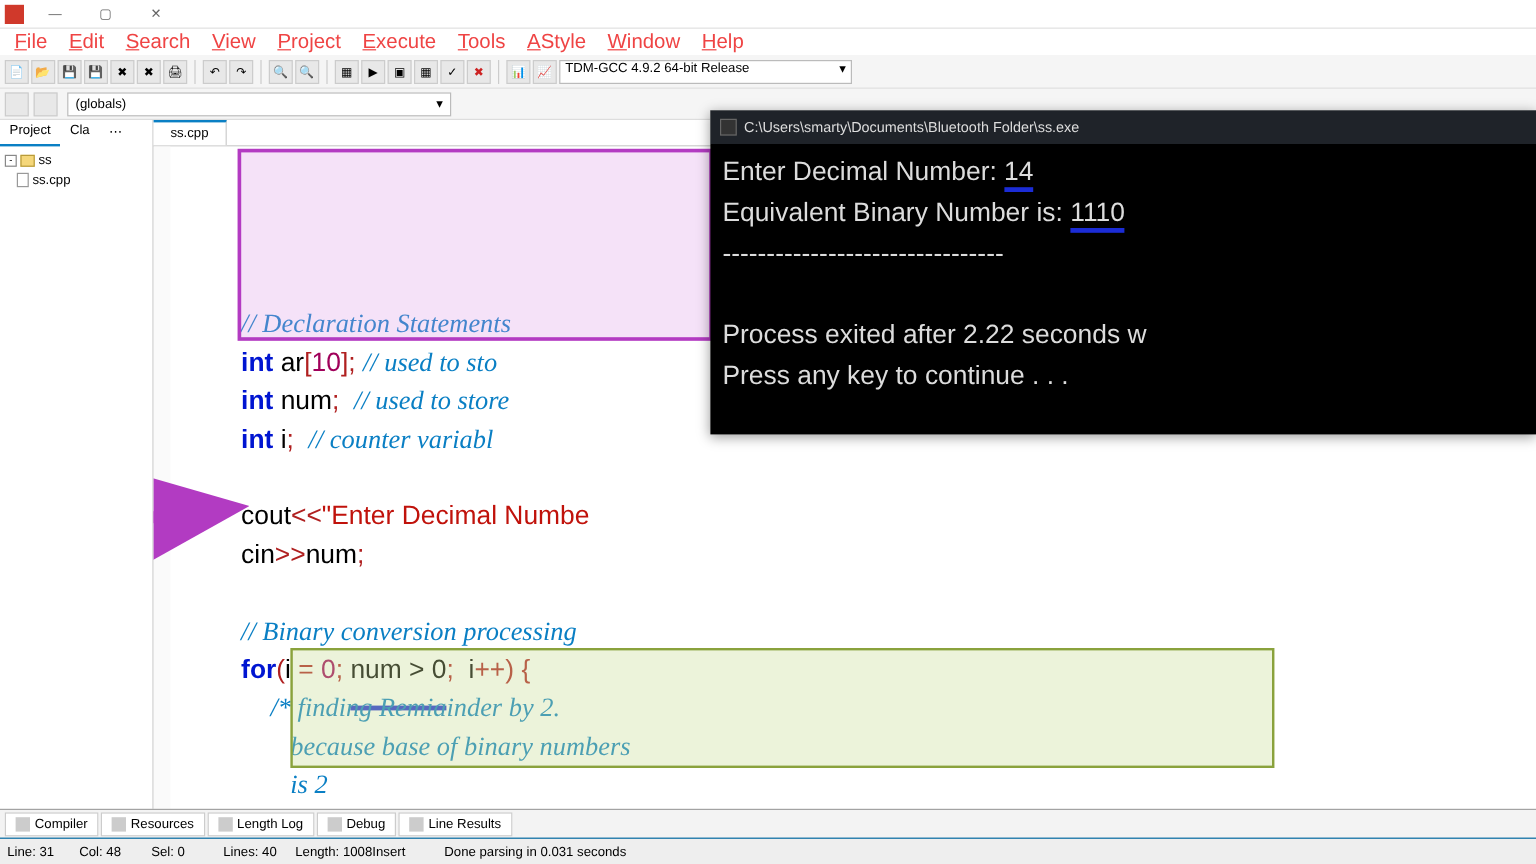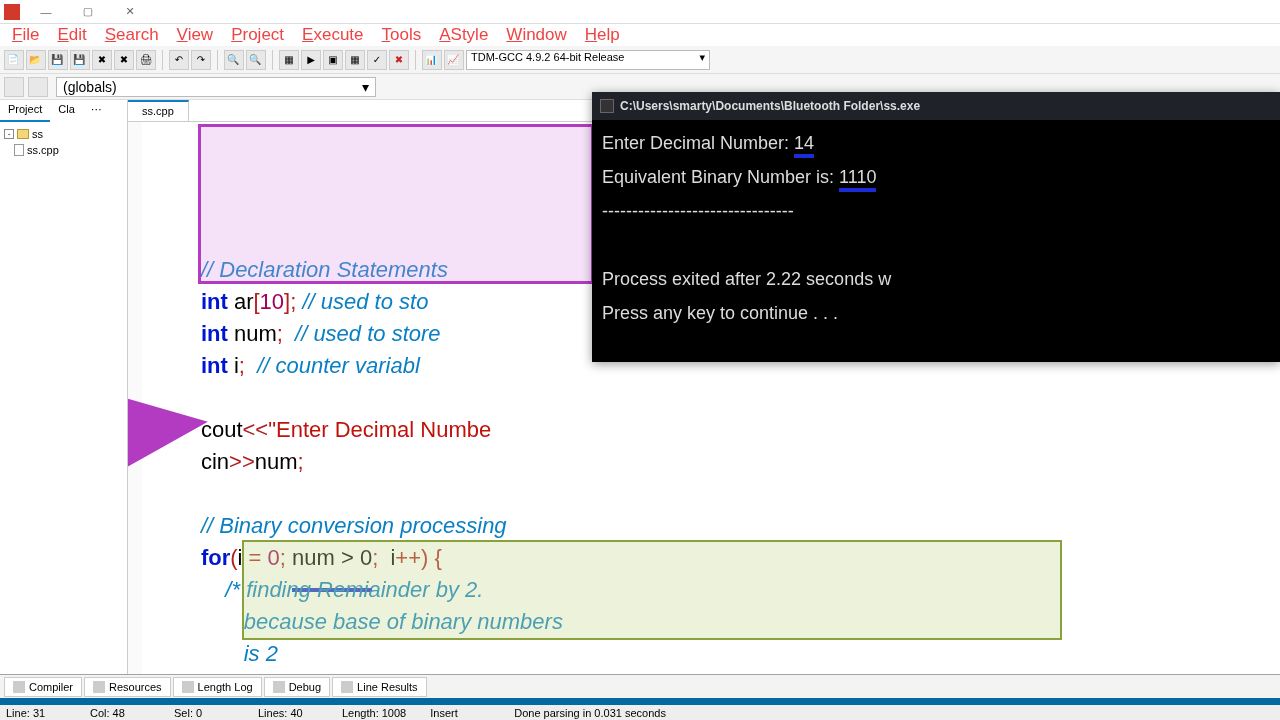--- a/index.html
+++ b/index.html
@@ -15,21 +15,21 @@
 .menubar .menu-item { padding: 17px 8px; font-size: 17px; color: #ef4444; }
 .menubar .menu-item u { text-decoration: underline; }
 
 .toolbar1 { background: #f5f5f5; height: 28px; display: flex; align-items: center; padding: 2px 4px; gap: 2px; border-bottom: 1px solid #ddd; }
 .toolbar1 .tb-btn { width: 20px; height: 20px; background: #e8e8e8; border: 1px solid #ccc; display:flex;align-items:center;justify-content:center;font-size:10px; }
 .toolbar1 .tb-sep { width: 1px; height: 20px; background: #ccc; margin: 0 4px; }
 .toolbar1 .compiler-select { width: 244px; height: 20px; font-size: 11px; border: 1px solid #bbb; background:#fff; padding: 0 4px; display:flex;justify-content:space-between; }
 
 .toolbar2 { background: #f5f5f5; height: 26px; display: flex; align-items: center; padding: 2px 4px; gap: 4px; border-bottom: 1px solid #ddd; }
 .toolbar2 .tb-btn { width: 20px; height: 20px; background: #e8e8e8; border: 1px solid #ccc; }
-.toolbar2 .globals-select { width: 320px; height: 20px; font-size: 14px; border: 1px solid #bbb; background:#fff; padding:0 6px; display:flex;align-items:center;justify-content:space-between;}
+.toolbar2 .globals-select { width: 320px; height: 20px; font-size: 11px; border: 1px solid #bbb; background:#fff; padding:0 6px; display:flex;align-items:center;justify-content:space-between;}
 
 .main-area { display: flex; height: 596px; background: #fff; position: relative; }
 
 .sidebar { width: 128px; border-right: 1px solid #ccc; background: #fff; display:flex; flex-direction:column;}
 .sidebar-tabs { display: flex; height: 22px; }
 .sidebar-tab { padding: 3px 8px; font-size: 11px; border-bottom: 2px solid transparent; }
 .sidebar-tab.active { border-bottom: 2px solid #0a7fc4; background:#fff; }
 .sidebar-tree { padding: 4px 2px; font-size: 11px; }
 .sidebar-tree .tree-item { display:flex; align-items:center; gap:3px; padding: 2px 2px 2px 12px; }
 .sidebar-tree .tree-item.root { padding-left: 2px; }
@@ -42,41 +42,41 @@
 .editor-tab { padding: 3px 14px; font-size: 11px; background:#fff; border-right:1px solid #ccc; border-top:2px solid #0a7fc4; }
 
 .code-area { flex:1; display:flex; font-family: Consolas, monospace; font-size: 22px; line-height: 32px; overflow:hidden; position:relative; }
 .gutter { width: 44px; text-align: right; color: #888; padding: 4px 6px 0 0; background:#fff; border-right: 1px solid #eee; }
 .fold-gutter { width: 14px; background:#fafafa; padding-top:4px; }
 .fold-mark { font-size:10px; color:#777; text-align:center; height:32px; line-height:32px; }
 .code-text { flex:1; padding: 4px 0 0 10px; white-space: pre; position:relative; }
 
 .kw { color: #0015d1; font-weight: bold; }
 .id { color: #000; }
-.cmt { color: #0a7fc4; font-style: italic; }
+.cmt { color: #0a7fc4; font-style: italic; font-family: Liberation Serif, serif; }
 .str { color: #c0120b; }
 .op { color: #b02020; }
 .num { color: #a0005a; }
 
 .highlight-magenta { position:absolute; border: 3px solid #b33bc2; background: rgba(220,150,230,0.28); pointer-events:none; }
 .highlight-olive { position:absolute; border: 2px solid #8aa23c; background: rgba(200,220,150,0.35); pointer-events:none; }
 .arrow { position:absolute; pointer-events:none; }
 .arrow svg { overflow:visible; }
 .underline-blue { border-bottom: 4px solid #1b2cd6; padding-bottom: 18px; }
 
 .console-window { position:absolute; top: 92px; left: 592px; width: 688px; height: 270px; background: #000; color: #dcdcdc; font-family: Consolas, monospace; border-top: 28px solid #e7e7e7; box-shadow: 0 2px 10px rgba(0,0,0,.4); }
-.console-window .console-titlebar { position:absolute; top:-28px; left:0; right:0; height:28px; background:#1f2329; color:#ddd; display:flex; align-items:center; padding: 0 8px; font-size:12px; gap:6px;font-weight:bold; }
-.console-window .console-body { padding: 6px 10px; font-size: 18px; line-height: 34px; white-space: pre; }
+.console-window .console-titlebar { position:absolute; top:-28px; left:0; right:0; height:28px; background:#1f2329; color:#ddd; display:flex; align-items:center; padding: 0 8px; font-size:12px; gap:6px; }
+.console-window .console-body { padding: 6px 10px; font-size: 22px; line-height: 34px; white-space: pre; }
 .console-body .under { border-bottom: 4px solid #1b2cd6; padding-bottom: 1px; }
 
 .bottom-tabs { position:absolute; left:0; right:0; bottom:22px; height: 24px; background:#f3f3f3; border-top:1px solid #a3a3a3; display:flex; align-items:center; gap:2px; padding: 0 4px; }
 .bottom-tab { padding: 3px 8px; font-size:11px; display:flex; align-items:center; gap:4px; border:1px solid #ccc; background:#fff; }
 .bottom-tab .ico { width:12px;height:12px;background:#ccc; }
 
-.statusbar { position:absolute; left:0;right:0;bottom:0; height:22px; background:#eee; border-top:7px solid #0369a1; display:flex; align-items:center; font-size:11px; padding: 0 6px; gap: 24px; }
+.statusbar { position:absolute; left:0;right:0;bottom:0; height:22px; background:#eee; border-top:1px solid #0369a1; display:flex; align-items:center; font-size:11px; padding: 0 6px; }
 .statusbar .status-cell { min-width: 60px; }
 </style>
 </head>
 <body>
 
 <div class="titlebar">
   <div class="app-icon"></div>
   <div class="win-controls">
     <div class="win-btn">—</div>
     <div class="win-btn">▢</div>

